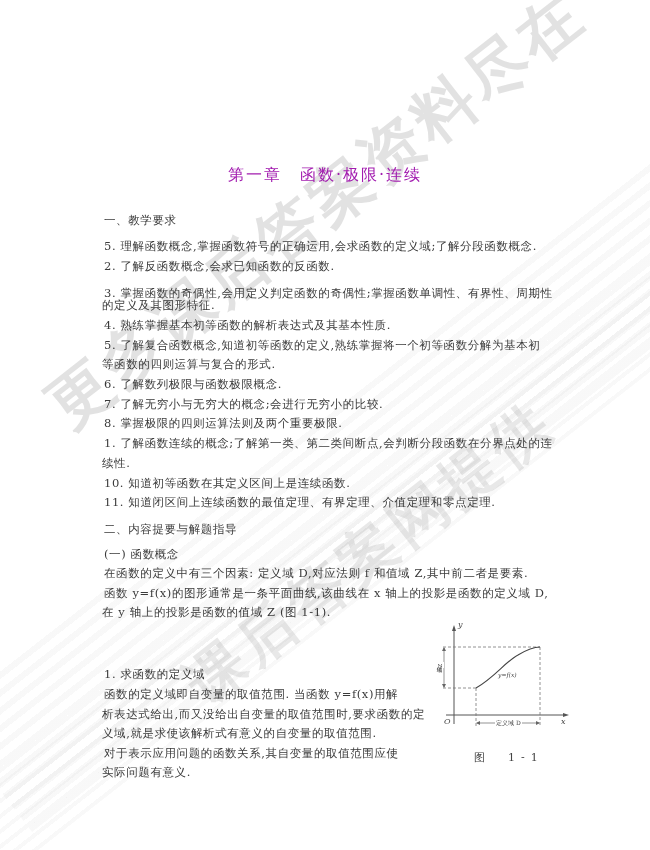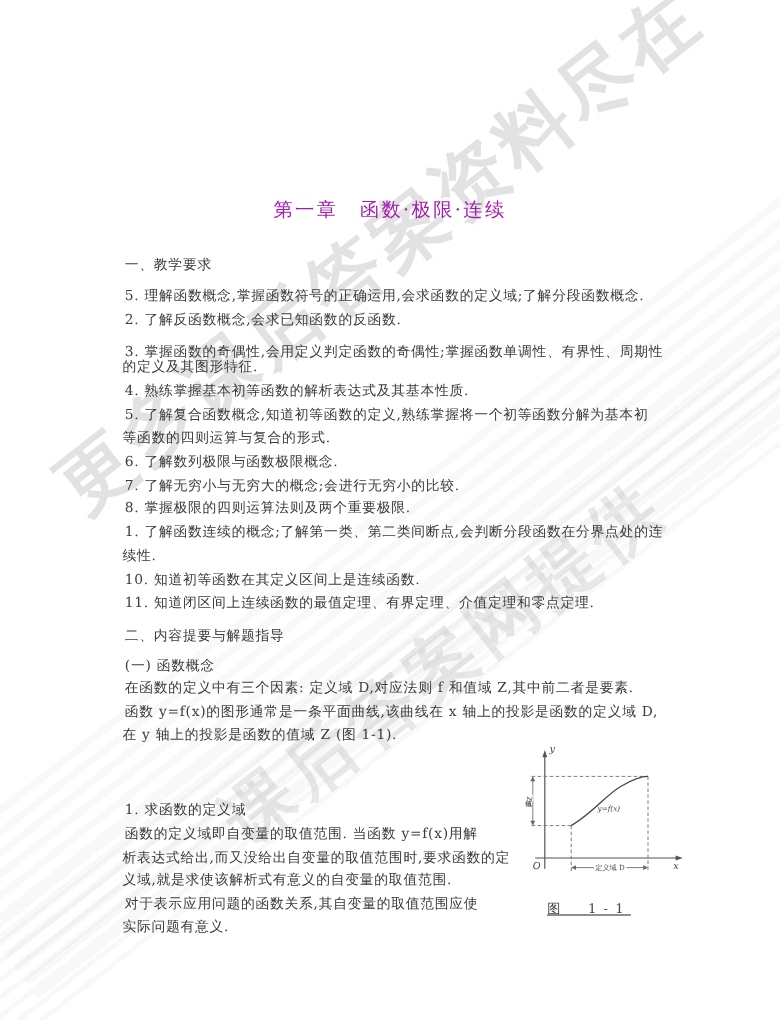--- a/index.html
+++ b/index.html
@@ -37,21 +37,21 @@
   .page { position: absolute; inset: 0; z-index: 1; }
   .chapter-title {
     position: absolute; top: 165px; left: 0; width: 650px; text-align: center;
     font-size: 16px; letter-spacing: 2px; color: #a21caf;
   }
   .line { position: absolute; font-size: 11.5px; white-space: nowrap; letter-spacing: 0.6px; color: #3a3a3a; }
   .section { left: 104px; }
   .ind { left: 104px; }
   .flush { left: 90px; padding-left: 12px; }
   .fig { position: absolute; left: 440px; top: 622px; width: 130px; height: 160px; }
-  .fig-caption { position: absolute; left: 456px; top: 750px; font-size: 11px; letter-spacing: 6px; color: #444; text-decoration: underline; }
+  .fig-caption { position: absolute; left: 474px; top: 750px; font-size: 11px; letter-spacing: 6px; color: #444; }
 </style>
 </head>
 <body>
 
 <div class="watermark-layer">
   <div class="wm-band"></div>
   <div class="wm-band2"></div>
   <div class="wm-text">更多课后答案资料尽在</div>
   <div class="wm-text2">课后答案网提供</div>
 </div>

